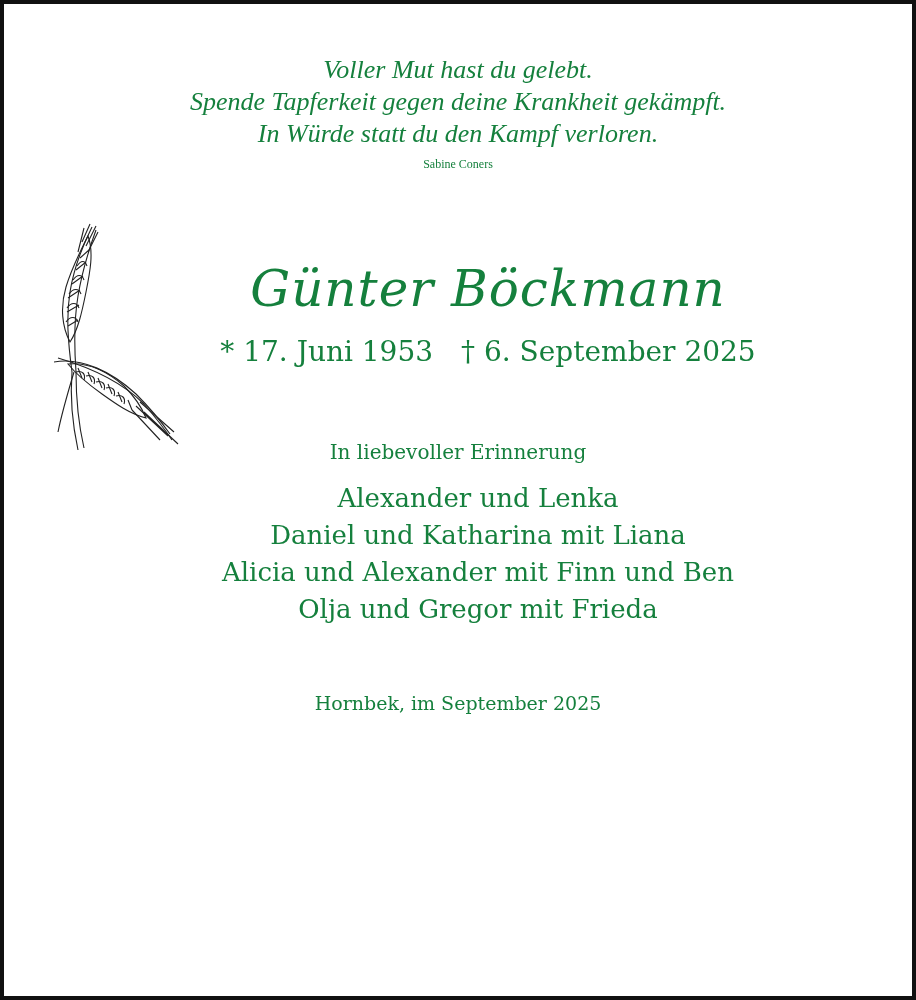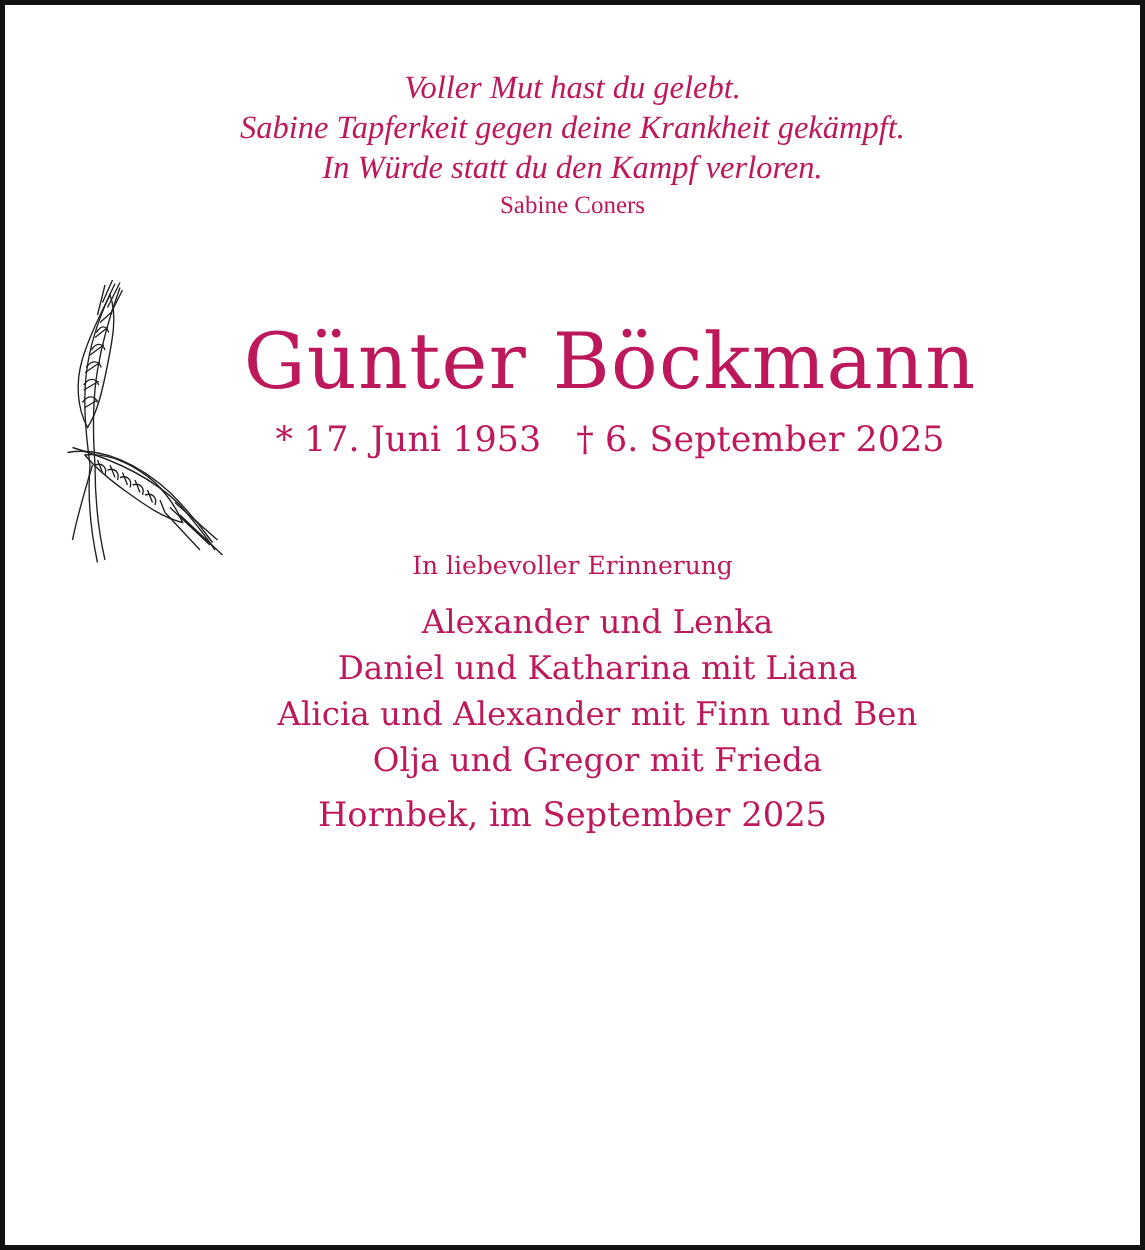--- a/index.html
+++ b/index.html
@@ -1,46 +1,46 @@
 <!DOCTYPE html>
 <html><head>
 <meta charset="utf-8">
 <style>
   html, body { margin:0; padding:0; background:#ffffff; }
   body { width:916px; height:1000px; overflow:hidden; }
   .frame {
     position:absolute; left:0; top:0; width:916px; height:1000px;
     box-sizing:border-box; border:4px solid #111111; background:#ffffff;
-    font-family:"DejaVu Serif", "Liberation Serif", serif; color:#be185d;
+    font-family:"DejaVu Serif", "Liberation Serif", serif; color:#15803d;
   }
   .abs { position:absolute; left:0; right:0; text-align:center; white-space:nowrap; }
   .quote { top:50px; font-family:"Liberation Serif", serif; font-style:italic; font-size:26px; line-height:32px; }
   .quote div { height:32px; }
-  .author { top:150px; font-family:"Liberation Serif", serif; font-size:20px; line-height:20px; }
-  .name { top:240px; left:60px; font-family:"DejaVu Serif", serif; font-size:62px; line-height:90px; letter-spacing:1px; }
+  .author { top:150px; font-family:"Liberation Serif", serif; font-size:12px; line-height:20px; }
+  .name { top:240px; left:60px; font-family:"DejaVu Serif", serif; font-size:50px; line-height:90px; letter-spacing:1px;font-style:italic; }
   .dates { top:330px; left:60px; font-family:"DejaVu Serif", serif; font-size:28px; line-height:36px; }
   .dates .sep { display:inline-block; width:28px; }
   .memory { top:430px; font-family:"DejaVu Serif", serif; font-size:20px; line-height:36px; }
   .family { top:476px; font-family:"DejaVu Serif", serif; font-size:26px; line-height:37px; }
   .family div { height:37px;padding-left:40px; }
-  .place { top:631px; font-family:"DejaVu Serif", serif; font-size:27px; line-height:36px; }
+  .place { top:681px; font-family:"DejaVu Serif", serif; font-size:19px; line-height:36px; }
   .service { top:700px; font-family:"Liberation Serif", serif; font-size:26px; line-height:35px; }
   .service div { height:35px; }
   .donation { top:817px; font-family:"Liberation Serif", serif; font-size:26px; line-height:33px; }
   .donation div { height:33px; }
   .wheat { position:absolute; left:28px; top:218px; width:150px; height:236px; }
 </style>
 </head>
 <body>
 
 <div class="frame">
 
   <div class="abs quote">
     <div>Voller Mut hast du gelebt.</div>
-    <div>Sabine Tapferkeit gegen deine Krankheit gekämpft.</div>
+    <div>Spende Tapferkeit gegen deine Krankheit gekämpft.</div>
     <div>In Würde statt du den Kampf verloren.</div>
   </div>
   <div class="abs author">Sabine Coners</div>
 
   <svg class="wheat" viewBox="0 0 150 236" fill="none" stroke="#222" stroke-width="1.1">
 
     <path d="M40 150 C36 120 34 95 38 70 C42 45 50 25 60 5"></path>
     <path d="M44 150 C42 122 42 98 46 74 C50 50 56 30 64 8"></path>
     <path d="M38 120 C30 105 28 85 34 65 C40 45 48 30 56 14 C62 30 58 50 54 70 C50 90 46 108 38 120 Z"></path>
     <path d="M36 104 l10 -6 M35 90 l12 -7 M36 76 l12 -8 M40 62 l11 -8 M44 48 l10 -8 M48 36 l9 -8"></path>

